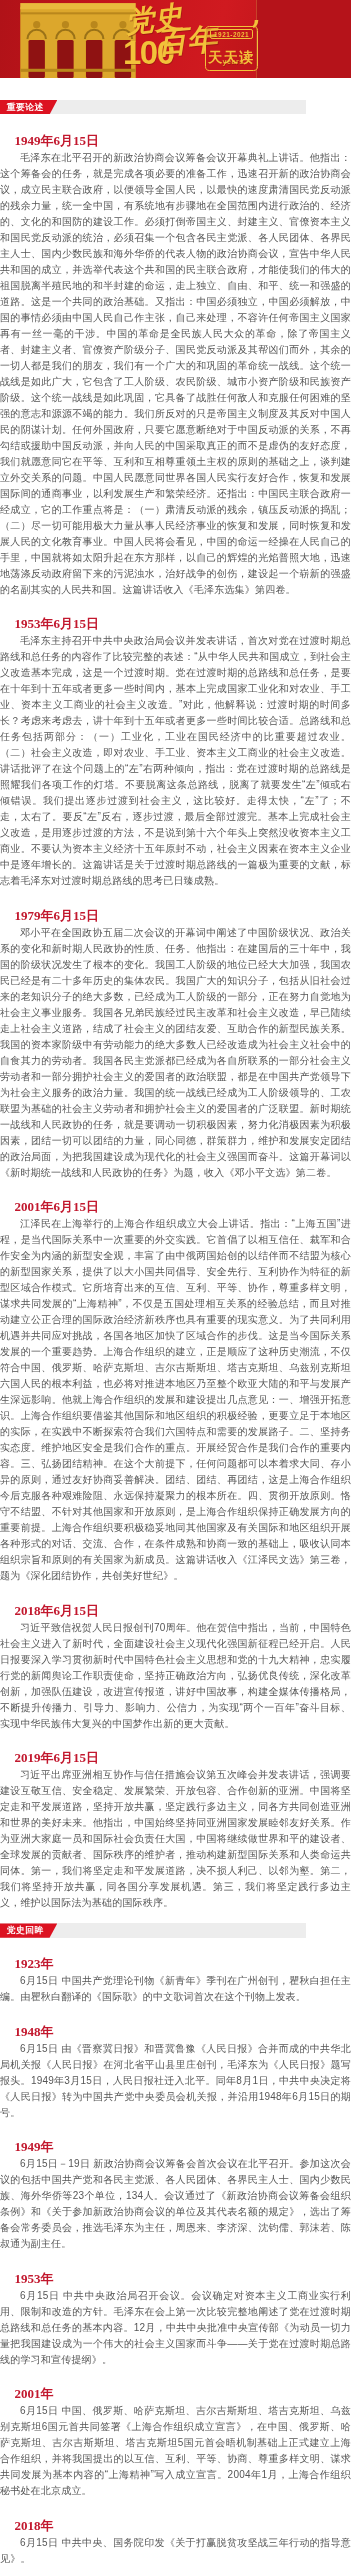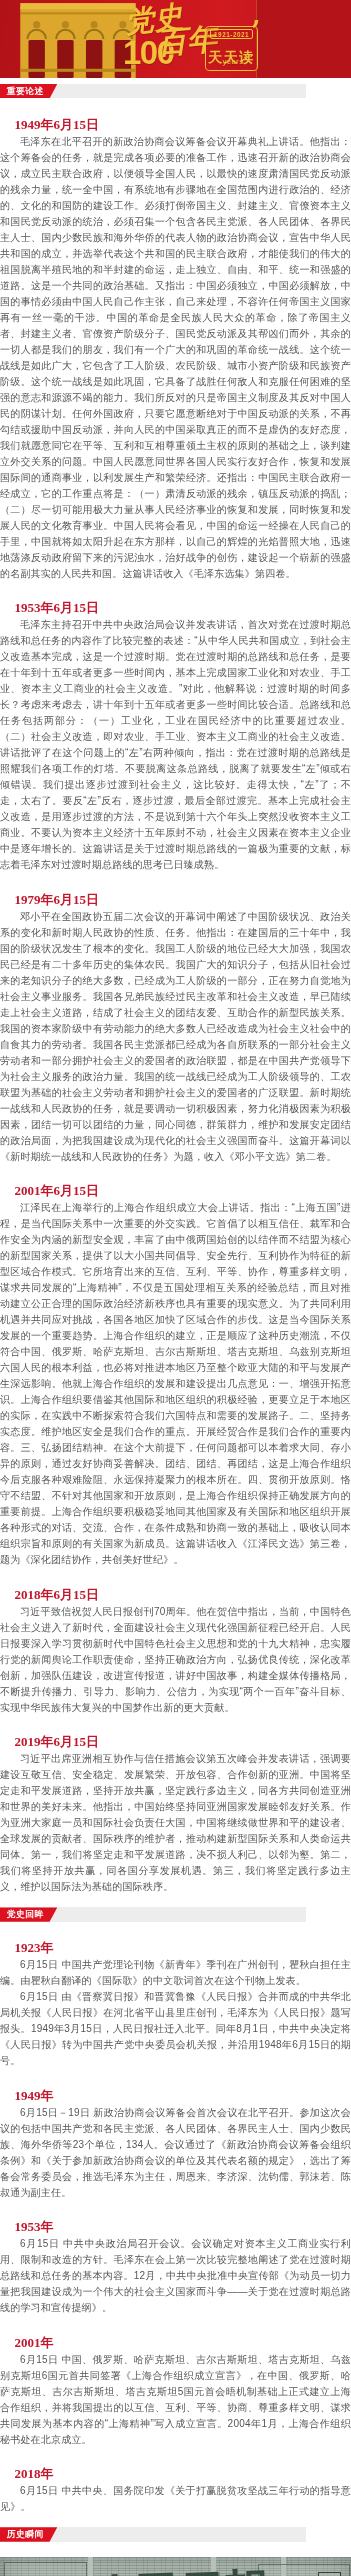--- a/index.html
+++ b/index.html
@@ -15,21 +15,21 @@
   .num100{position:absolute;left:123px;top:34px;color:#f2c13a;font-weight:bold;font-size:33px;letter-spacing:-1.5px;font-family:"Liberation Sans",sans-serif;text-shadow:0.5px 1px 0 rgba(120,20,10,.45);}
   .years{font-size:7.2px;letter-spacing:0.5px;margin-left:1px;font-weight:bold;padding-left:48px;}
   .banner-badge{position:absolute;left:205px;top:26px;width:47px;border:1.5px solid #f2c13a;border-radius:4.6px;padding:2.1px 2.1px 2.6px 2.1px;text-align:center;background:rgba(140,10,10,.15);}
   .banner-range{display:inline-block;border:1px solid #f2c13a;border-radius:2.1px;color:#f2c13a;font-size:6.4px;font-weight:bold;letter-spacing:0.5px;padding:0.5px 2.6px;}
   .banner-ddr{display:block;margin-top:10px;color:#f2c13a;font-size:14px;font-weight:bold;letter-spacing:1.5px;white-space:nowrap;}
   .banner-quote{position:absolute;left:251px;top:15.5px;font-size:27px;color:#f2c13a;font-family:"DejaVu Serif",serif;font-weight:bold;}
 
   
   .section-bar{margin-top:12px;width:306px;height:14.4px;background:#ededed;position:relative;}
   .section-badge{display:inline-block;height:14.4px;line-height:14.4px;background:#dc1221;color:#fff;font-size:8.8px;font-weight:bold;padding:0 13.4px 0 6.7px;letter-spacing:0.5px;clip-path:polygon(0 0,100% 0,calc(100% - 7.7px) 100%,0 100%);}
-  .first-bar{margin-top:6px;}
+  .first-bar{margin-top:22px;}
 
   
   .h-date{margin:17.5px 0 0 14.4px;font-size:13px;font-weight:bold;color:#c2182e;font-family:"Liberation Serif","DejaVu Serif",serif;}
   .para{margin:0 0 0 0;font-size:10px;line-height:16px;color:#565656;text-align:justify;text-indent:2em;letter-spacing:0.2px;}
 
   
   .newspaper{position:relative;margin-top:15.5px;width:351px;height:489px;background-color:#b4beb7;
     background-image:
       repeating-linear-gradient(90deg,transparent 0 3.1px,rgba(47,66,55,.13) 3.1px 3.6px),
       repeating-linear-gradient(0deg,transparent 0 1.5px,rgba(47,66,55,.20) 1.5px 2.6px);
@@ -106,20 +106,21 @@
   <h3 class="h-date">2019年6月15日</h3>
   <p class="para">习近平出席亚洲相互协作与信任措施会议第五次峰会并发表讲话，强调要建设互敬互信、安全稳定、发展繁荣、开放包容、合作创新的亚洲。中国将坚定走和平发展道路，坚持开放共赢，坚定践行多边主义，同各方共同创造亚洲和世界的美好未来。他指出，中国始终坚持同亚洲国家发展睦邻友好关系。作为亚洲大家庭一员和国际社会负责任大国，中国将继续做世界和平的建设者、全球发展的贡献者、国际秩序的维护者，推动构建新型国际关系和人类命运共同体。第一，我们将坚定走和平发展道路，决不损人利己、以邻为壑。第二，我们将坚持开放共赢，同各国分享发展机遇。第三，我们将坚定践行多边主义，维护以国际法为基础的国际秩序。</p>
 
   <div class="section-bar">
     <span class="section-badge">党史回眸</span>
   </div>
 
   <h3 class="h-date">1923年</h3>
   <p class="para">6月15日 中国共产党理论刊物《新青年》季刊在广州创刊，瞿秋白担任主编。由瞿秋白翻译的《国际歌》的中文歌词首次在这个刊物上发表。</p>
 
+  <h3 class="h-date">1948年</h3>
   <p class="para">6月15日 由《晋察冀日报》和晋冀鲁豫《人民日报》合并而成的中共华北局机关报《人民日报》在河北省平山县里庄创刊，毛泽东为《人民日报》题写报头。1949年3月15日，人民日报社迁入北平。同年8月1日，中共中央决定将《人民日报》转为中国共产党中央委员会机关报，并沿用1948年6月15日的期号。</p>
 
   <h3 class="h-date">1949年</h3>
   <p class="para">6月15日－19日 新政治协商会议筹备会首次会议在北平召开。参加这次会议的包括中国共产党和各民主党派、各人民团体、各界民主人士、国内少数民族、海外华侨等23个单位，134人。会议通过了《新政治协商会议筹备会组织条例》和《关于参加新政治协商会议的单位及其代表名额的规定》，选出了筹备会常务委员会，推选毛泽东为主任，周恩来、李济深、沈钧儒、郭沫若、陈叔通为副主任。</p>
 
   <h3 class="h-date">1953年</h3>
   <p class="para">6月15日 中共中央政治局召开会议。会议确定对资本主义工商业实行利用、限制和改造的方针。毛泽东在会上第一次比较完整地阐述了党在过渡时期总路线和总任务的基本内容。12月，中共中央批准中央宣传部《为动员一切力量把我国建设成为一个伟大的社会主义国家而斗争——关于党在过渡时期总路线的学习和宣传提纲》。</p>
 
   <h3 class="h-date">2001年</h3>
   <p class="para">6月15日 中国、俄罗斯、哈萨克斯坦、吉尔吉斯斯坦、塔吉克斯坦、乌兹别克斯坦6国元首共同签署《上海合作组织成立宣言》，在中国、俄罗斯、哈萨克斯坦、吉尔吉斯斯坦、塔吉克斯坦5国元首会晤机制基础上正式建立上海合作组织，并将我国提出的以互信、互利、平等、协商、尊重多样文明、谋求共同发展为基本内容的“上海精神”写入成立宣言。2004年1月，上海合作组织秘书处在北京成立。</p>

